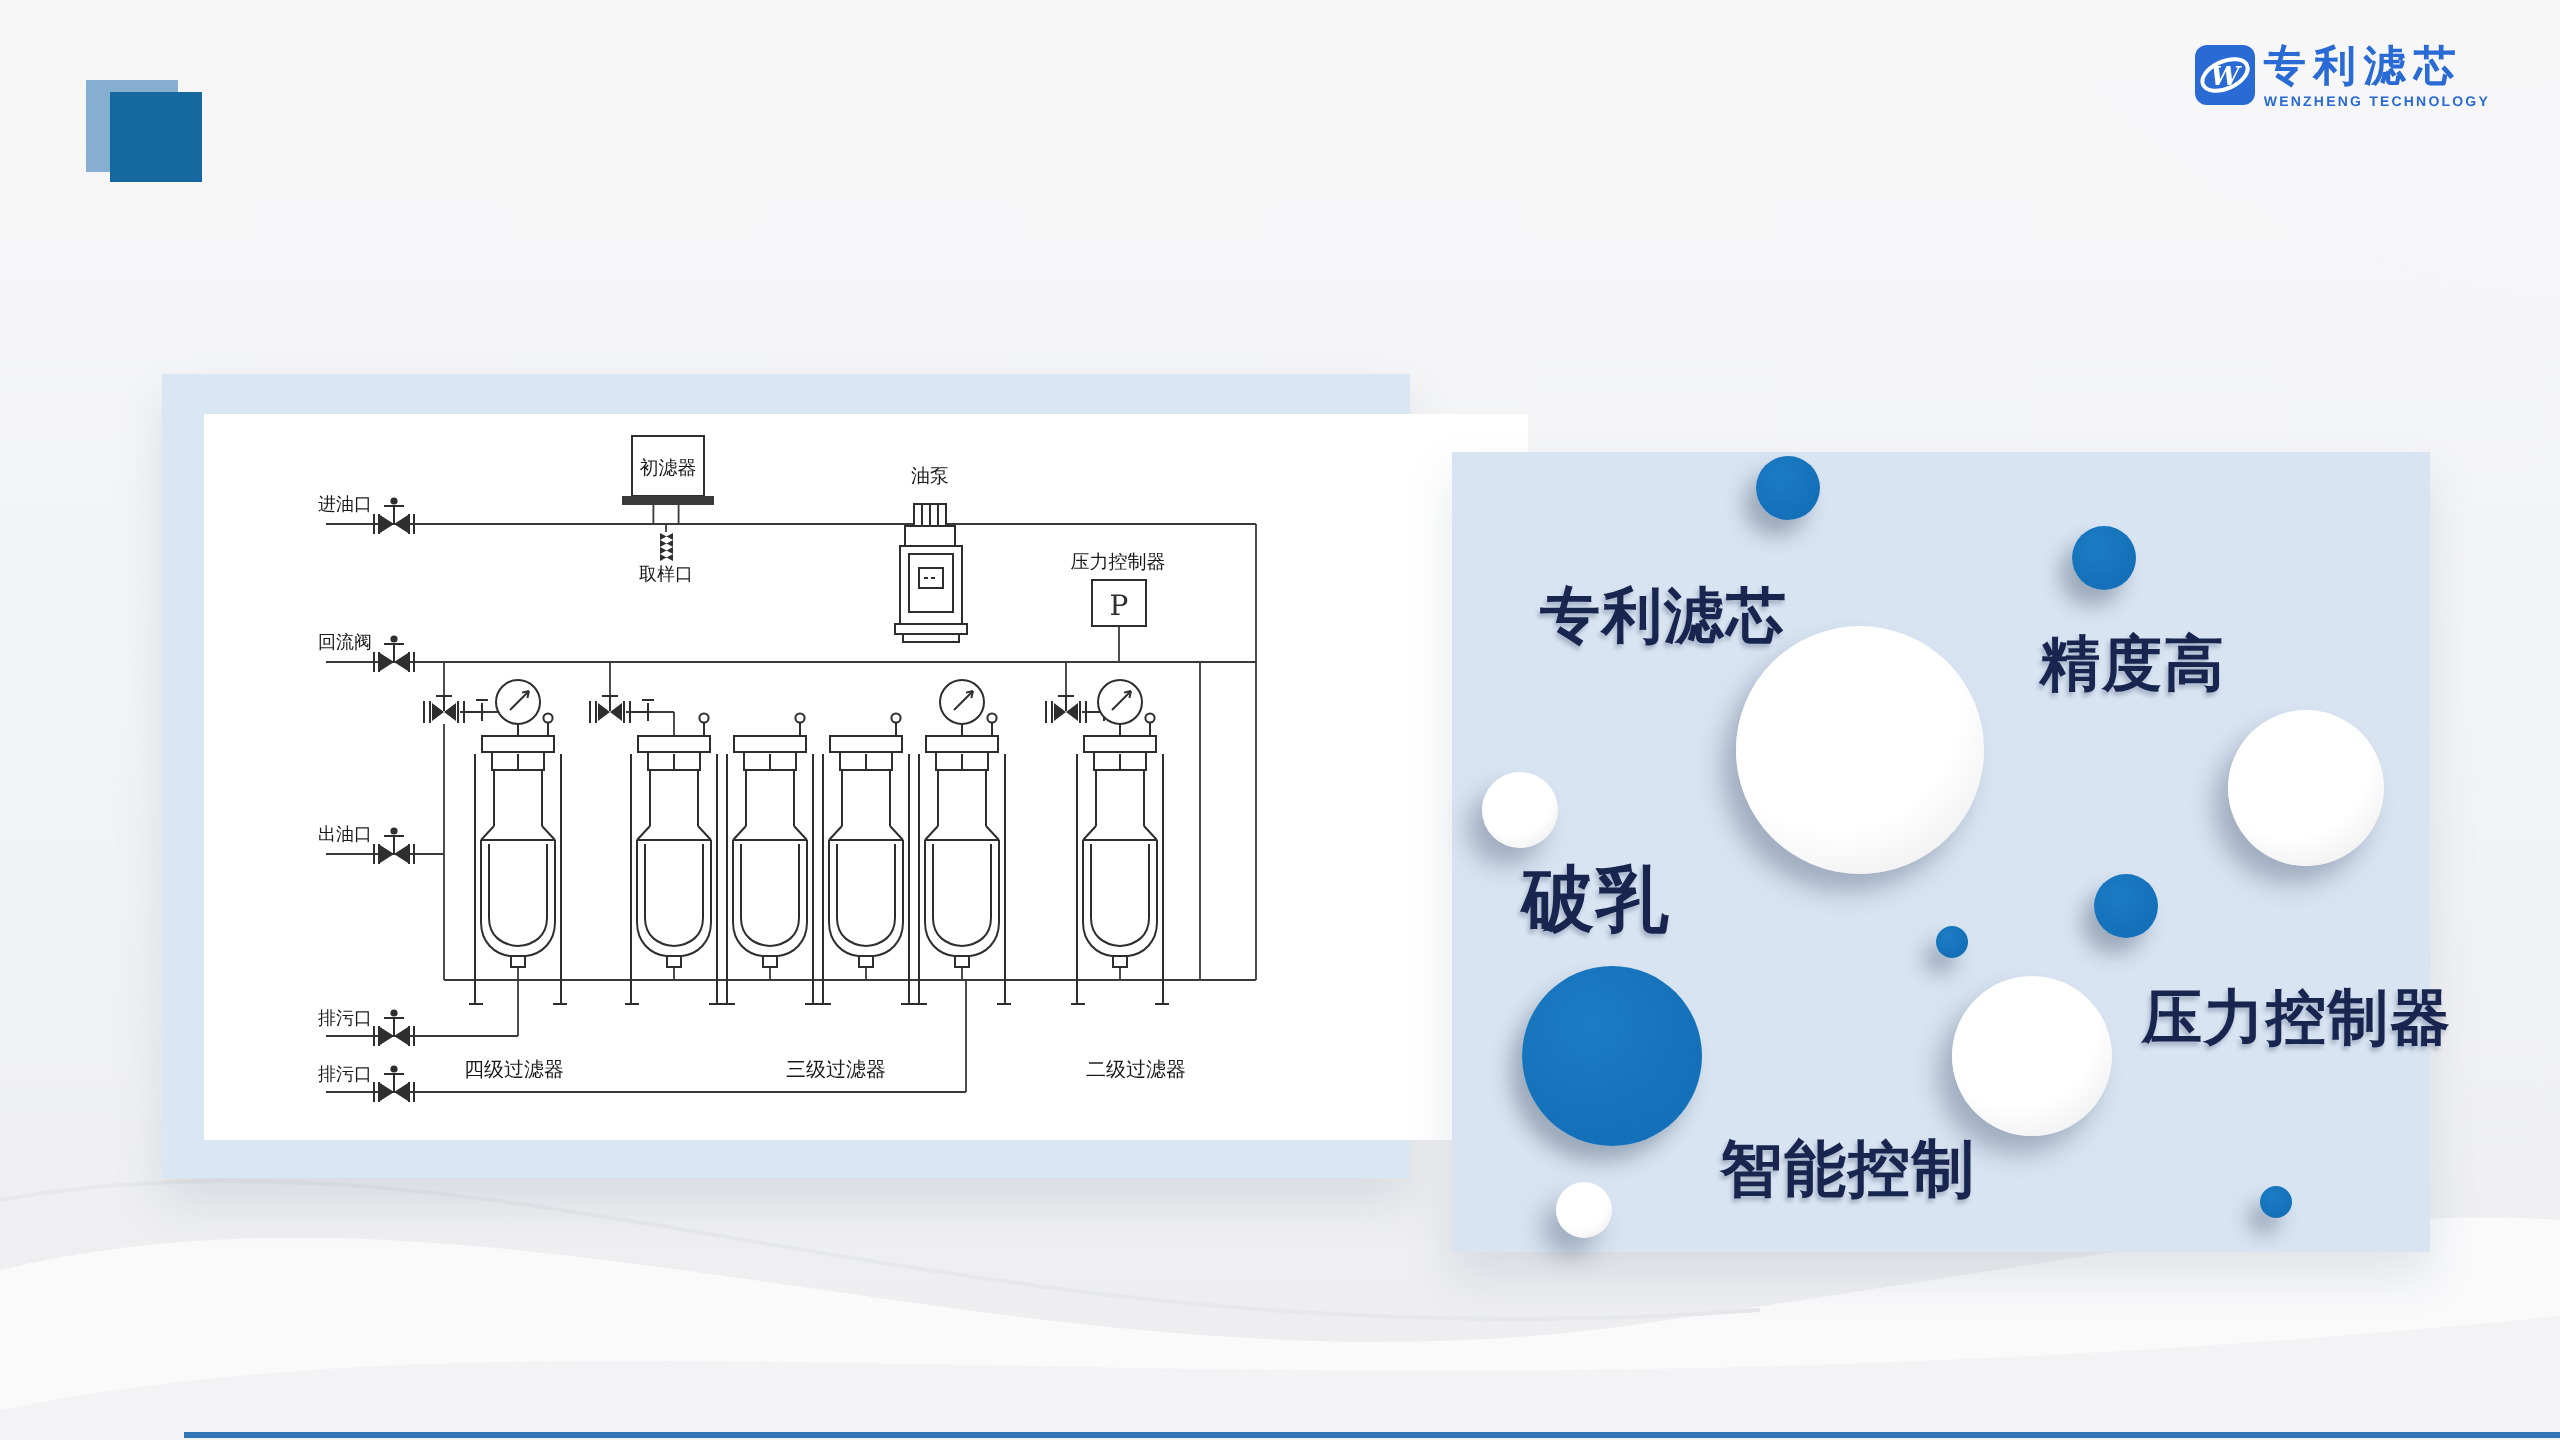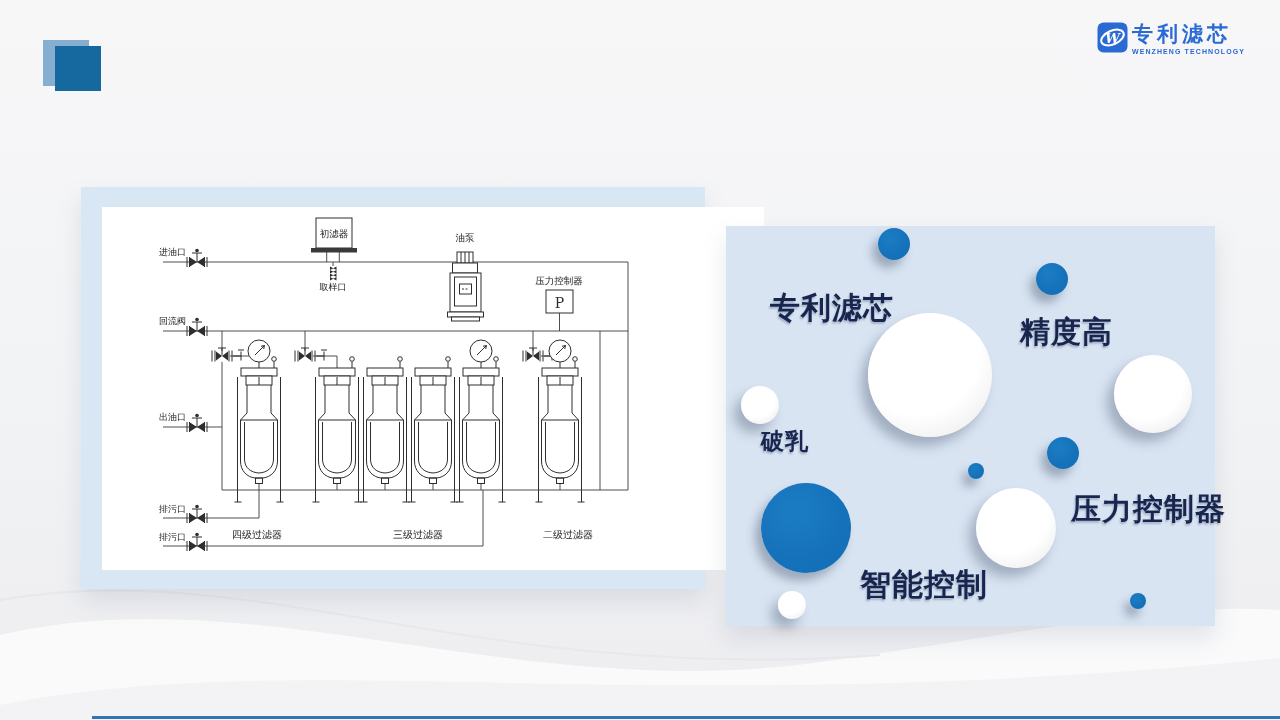--- a/index.html
+++ b/index.html
@@ -206,19 +206,19 @@
     <div class="circle c-white" style="left:15px;top:160px;width:38px;height:38px;"></div>
     <div class="circle c-blue" style="left:242px;top:237px;width:16px;height:16px;"></div>
     <div class="circle c-blue" style="left:321px;top:211px;width:32px;height:32px;"></div>
     <div class="circle c-blue" style="left:35px;top:257px;width:90px;height:90px;"></div>
     <div class="circle c-white" style="left:250px;top:262px;width:80px;height:80px;"></div>
     <div class="circle c-white" style="left:52px;top:365px;width:28px;height:28px;"></div>
     <div class="circle c-blue" style="left:404px;top:367px;width:16px;height:16px;"></div>
 
     <div class="feature" style="left:44px;top:62px;font-size:30px;">专利滤芯</div>
     <div class="feature" style="left:294px;top:86px;font-size:30px;">精度高</div>
-    <div class="feature" style="left:35px;top:200px;font-size:23px;">破乳</div>
+    <div class="feature" style="left:35px;top:200px;font-size:36px;">破乳</div>
     <div class="feature" style="left:345px;top:263px;font-size:30px;">压力控制器</div>
     <div class="feature" style="left:134px;top:338px;font-size:31px;">智能控制</div>
   </div>
 
   <div class="footer-line"></div>
 </div>
 
 </body></html>

